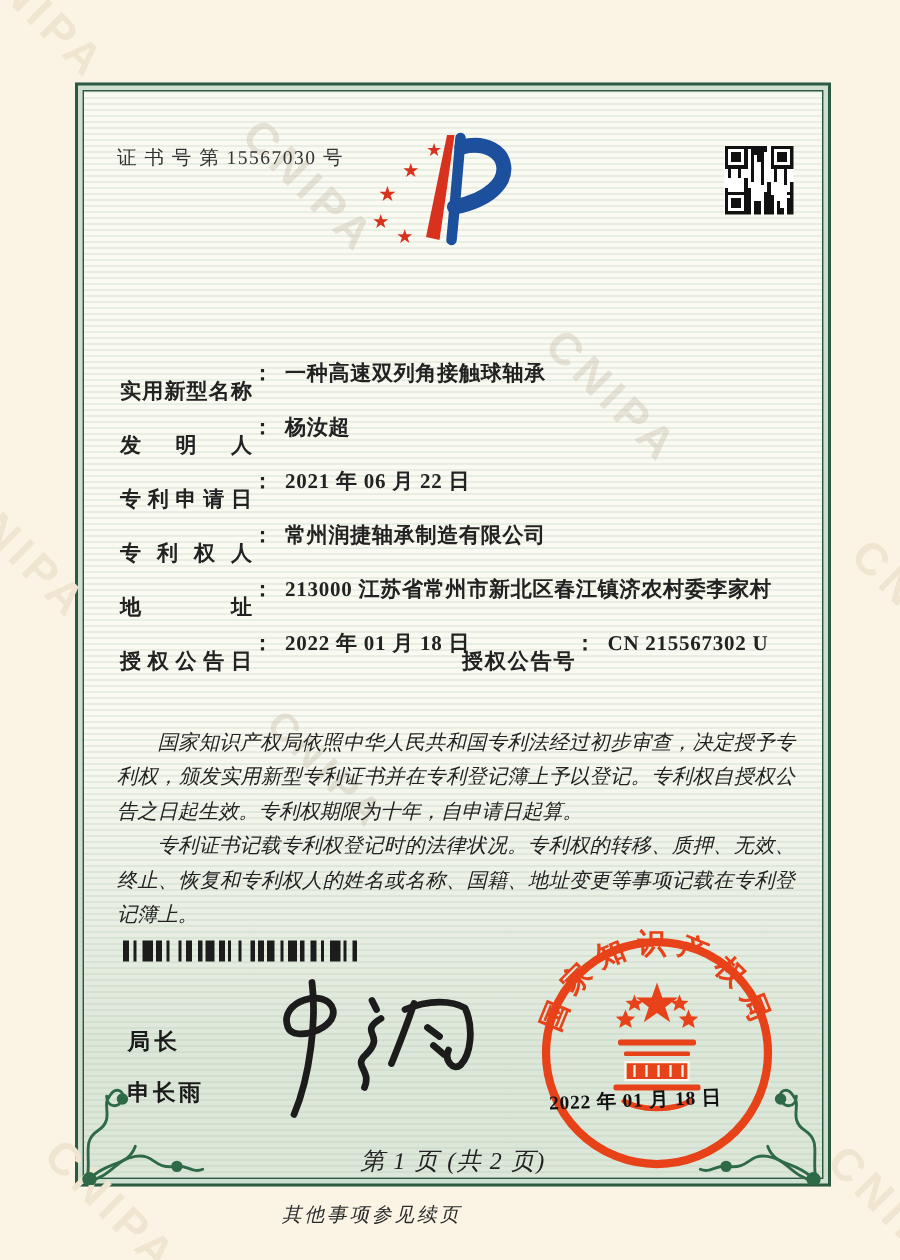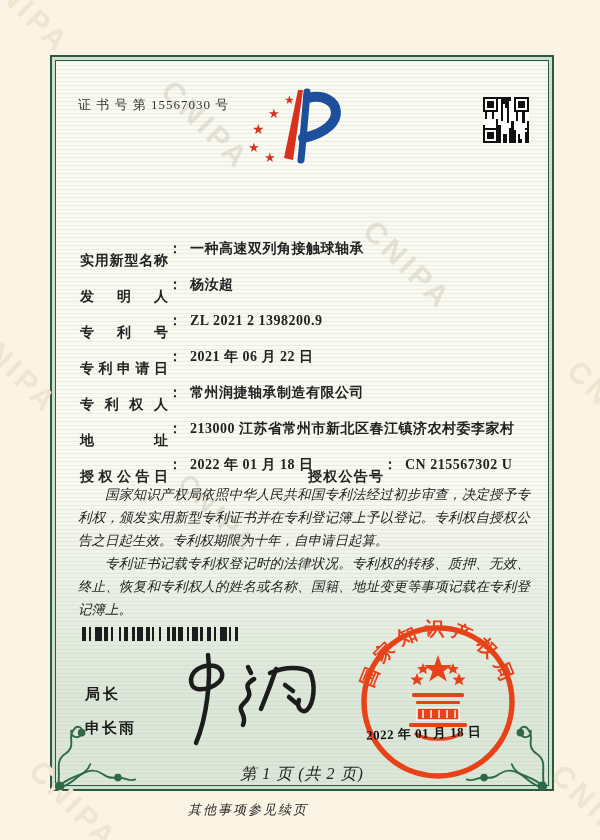--- a/index.html
+++ b/index.html
@@ -228,23 +228,20 @@
 
 
   <div class="abs fields">
     <div class="field-row">
       <span class="f-label">实用新型名称</span><span class="f-colon">：</span><span class="f-value">一种高速双列角接触球轴承</span>
     </div>
     <div class="field-row">
       <span class="f-label">发明人</span><span class="f-colon">：</span><span class="f-value">杨汝超</span>
     </div>
     <div class="field-row">
-      <span class="f-label">专利号</span><span class="f-colon">：</span><span class="f-value">ZL 2021 2 1398200.9</span>
-    </div>
-    <div class="field-row">
       <span class="f-label">专利申请日</span><span class="f-colon">：</span><span class="f-value">2021 年 06 月 22 日</span>
     </div>
     <div class="field-row">
       <span class="f-label">专利权人</span><span class="f-colon">：</span><span class="f-value">常州润捷轴承制造有限公司</span>
     </div>
     <div class="field-row">
       <span class="f-label">地址</span><span class="f-colon">：</span><span class="f-value">213000 江苏省常州市新北区春江镇济农村委李家村</span>
     </div>
     <div class="field-row">
       <span class="f-label">授权公告日</span><span class="f-colon">：</span><span class="f-value">2022 年 01 月 18 日</span>

